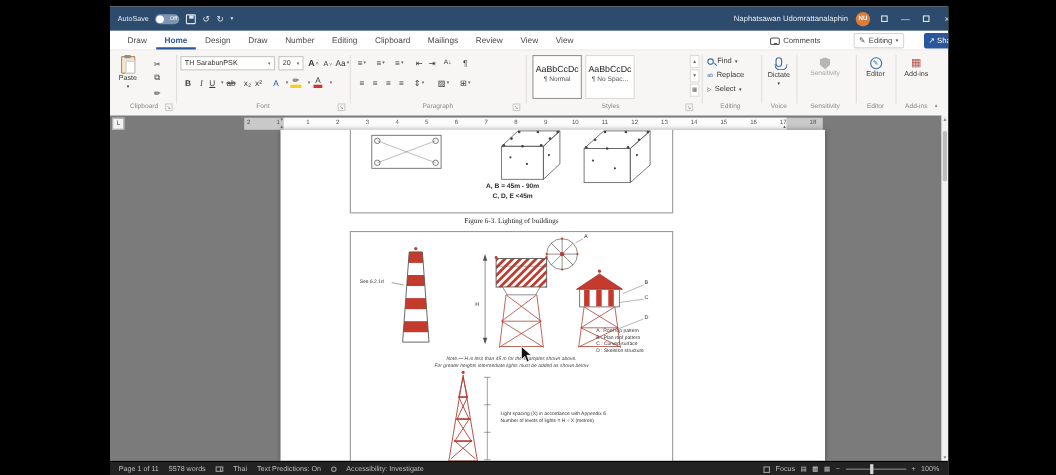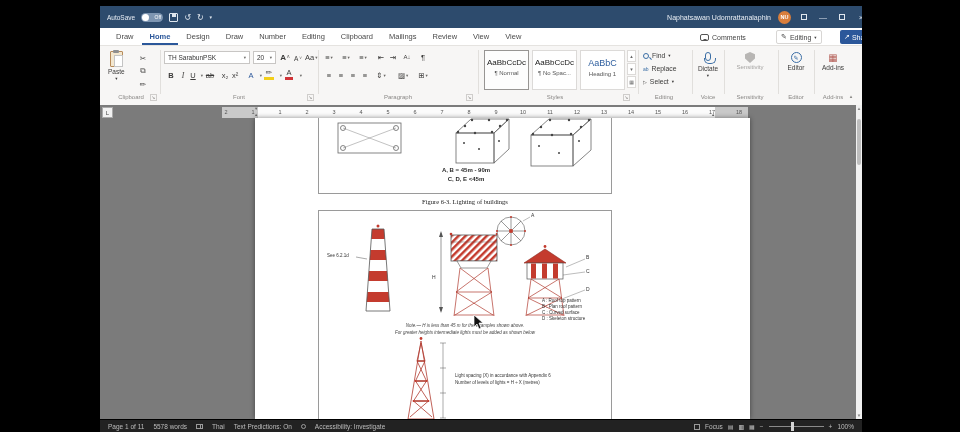--- a/index.html
+++ b/index.html
@@ -285,24 +285,20 @@
     <div class="gsep" style="left:378px"></div>
 
     <div class="card sel" style="left:384px">
       <div class="prev">AaBbCcDc</div>
       <div class="cname">¶ Normal</div>
     </div>
     <div class="card" style="left:432px">
       <div class="prev">AaBbCcDc</div>
       <div class="cname">¶ No Spac...</div>
     </div>
-    <div class="card" style="left:480px">
-      <div class="prev h1">AaBbC</div>
-      <div class="cname">Heading 1</div>
-    </div>
     <div class="scrbtn" style="left:527px;top:4px">▴</div>
     <div class="scrbtn" style="left:527px;top:17px">▾</div>
     <div class="scrbtn" style="left:527px;top:30px">▦</div>
     <div class="glabel" style="left:455px">Styles</div>
     <div class="launch" style="left:523px">↘</div>
     <div class="gsep" style="left:538px"></div>
 
     <div class="edrow" style="left:543px;top:6px">
       <span class="ic-find"></span>
       <span>Find</span>

